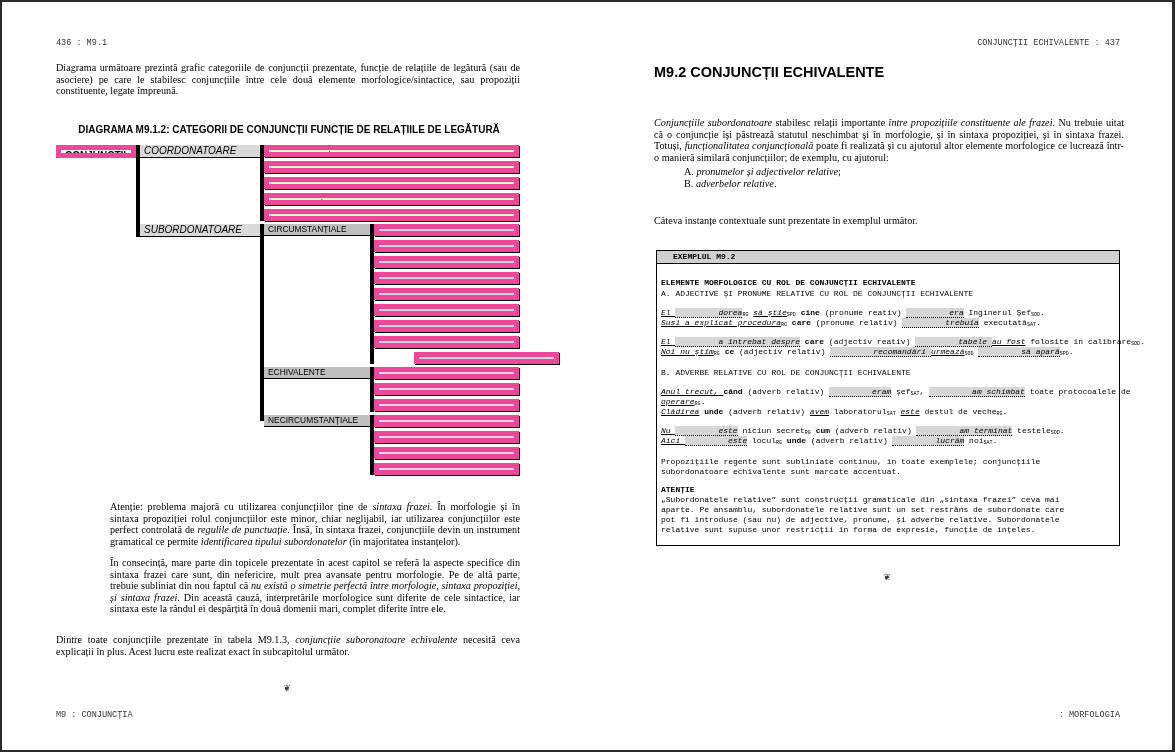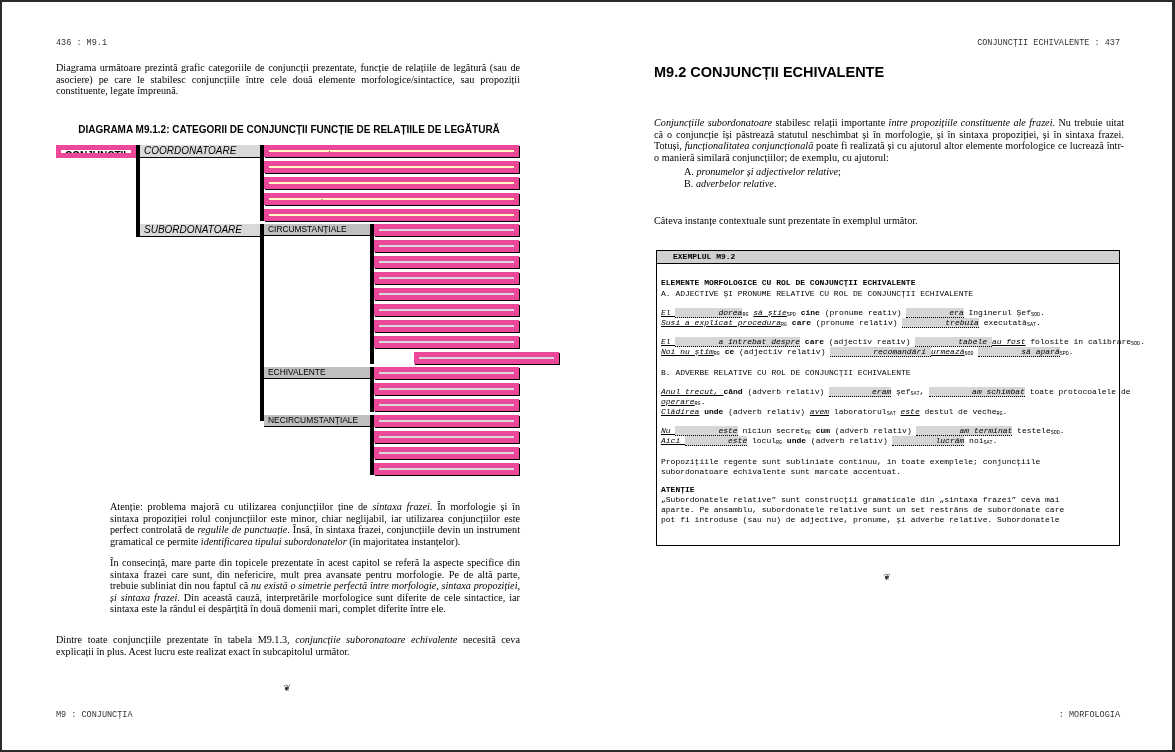--- a/index.html
+++ b/index.html
@@ -141,18 +141,19 @@
         <div class="ex-line" style="top: 156px;"><i class="ul">Clădirea</i><span> </span><b>unde</b><span> (adverb relativ) </span><i class="ul">avem</i><span> laboratorul</span><sub>SAT</sub><span> </span><i class="ul">este</i><span> destul de veche</span><sub>RG</sub><span>.</span></div>
         <div class="ex-line" style="top: 175px;"><i class="ul">Nu </i><i class="hl dot">este</i><span> niciun secret</span><sub>RG</sub><span> </span><b>cum</b><span> (adverb relativ) </span><i class="hl dot">am terminat</i><span> testele</span><sub>SOD</sub><span>.</span></div>
         <div class="ex-line" style="top: 185px;"><i class="ul">Aici </i><i class="hl dot">este</i><span> locul</span><sub>RG</sub><span> </span><b>unde</b><span> (adverb relativ) </span><i class="hl dot">lucrăm</i><span> noi</span><sub>SAT</sub><span>.</span></div>
       </div>
     <div class="ex-line" style="top:206px;">Propozițiile regente sunt subliniate continuu, în toate exemplele; conjuncțiile</div>
     <div class="ex-line" style="top:216px;">subordonatoare echivalente sunt marcate accentuat.</div>
     <div class="ex-line ex-b" style="top:234px;">ATENȚIE</div>
     <div class="ex-line" style="top:244px;">„Subordonatele relative” sunt construcții gramaticale din „sintaxa frazei” ceva mai</div>
     <div class="ex-line" style="top:254px;">aparte. Pe ansamblu, subordonatele relative sunt un set restrâns de subordonate care</div>
     <div class="ex-line" style="top:264px;">pot fi introduse (sau nu) de adjective, pronume, și adverbe relative. Subordonatele</div>
+    <div class="ex-line" style="top:274px;">relative sunt supuse unor restricții în forma de expresie, funcție de înțeles.</div>
   </div>
 
   <div class="ornament" style="left:294px; top:571px;">❦</div>
 
   <div class="run-head" style="right:52px; top:708px;">: MORFOLOGIA</div>
 </div>
 
 </body></html>

